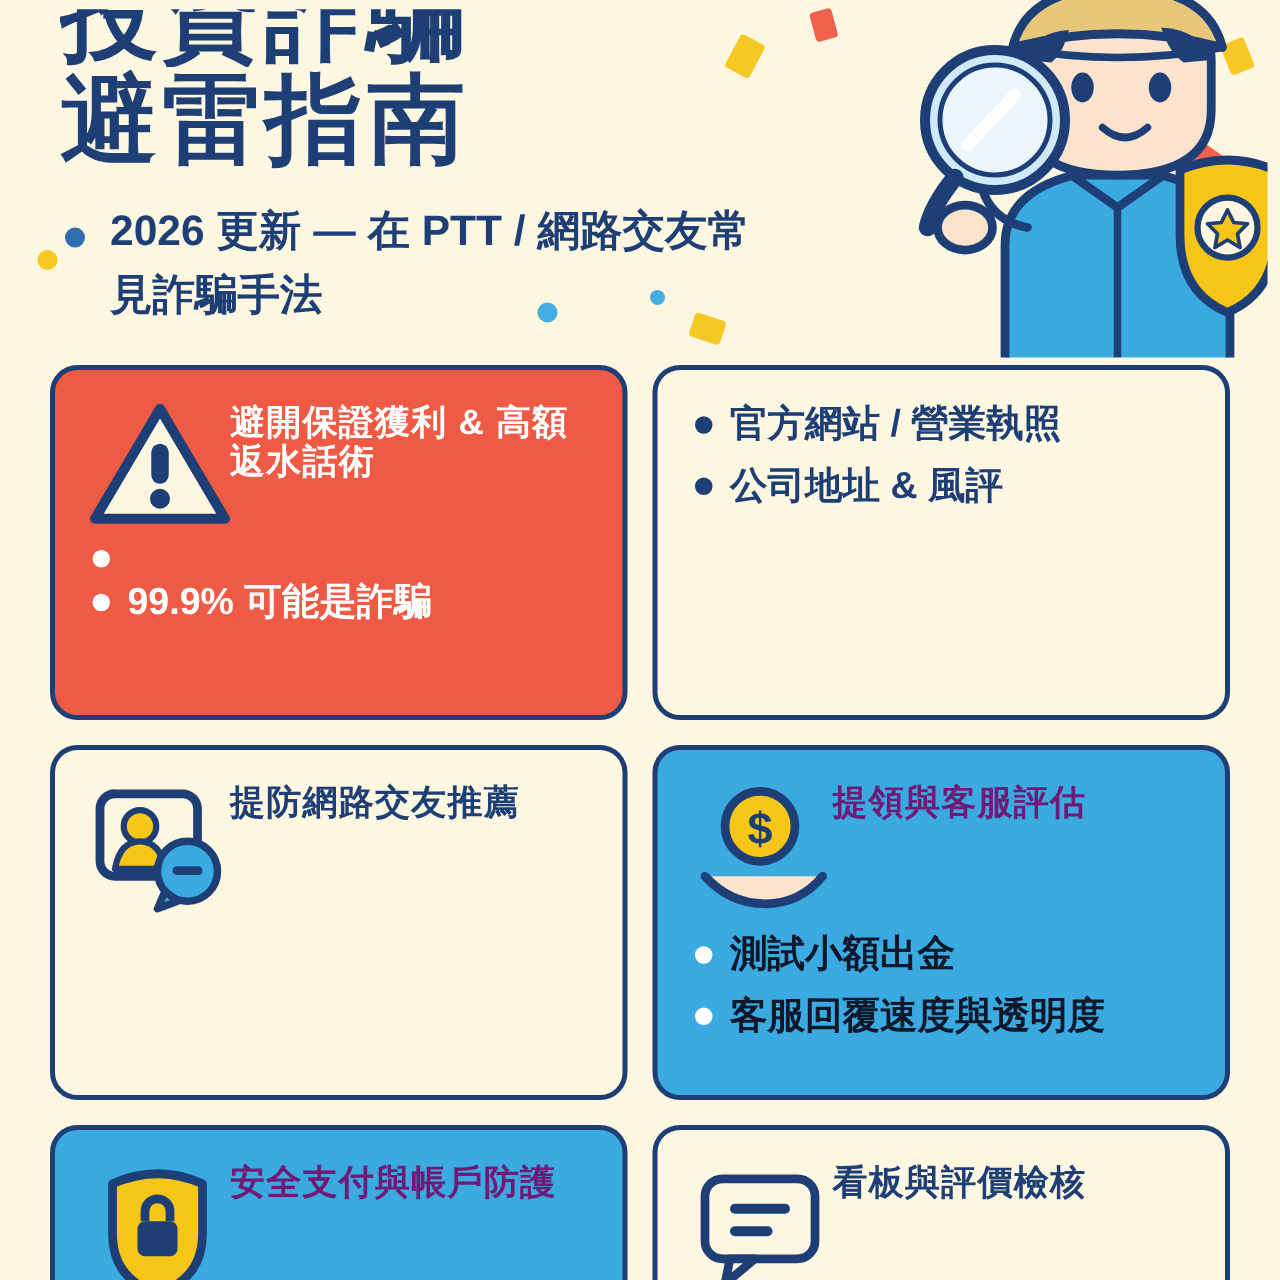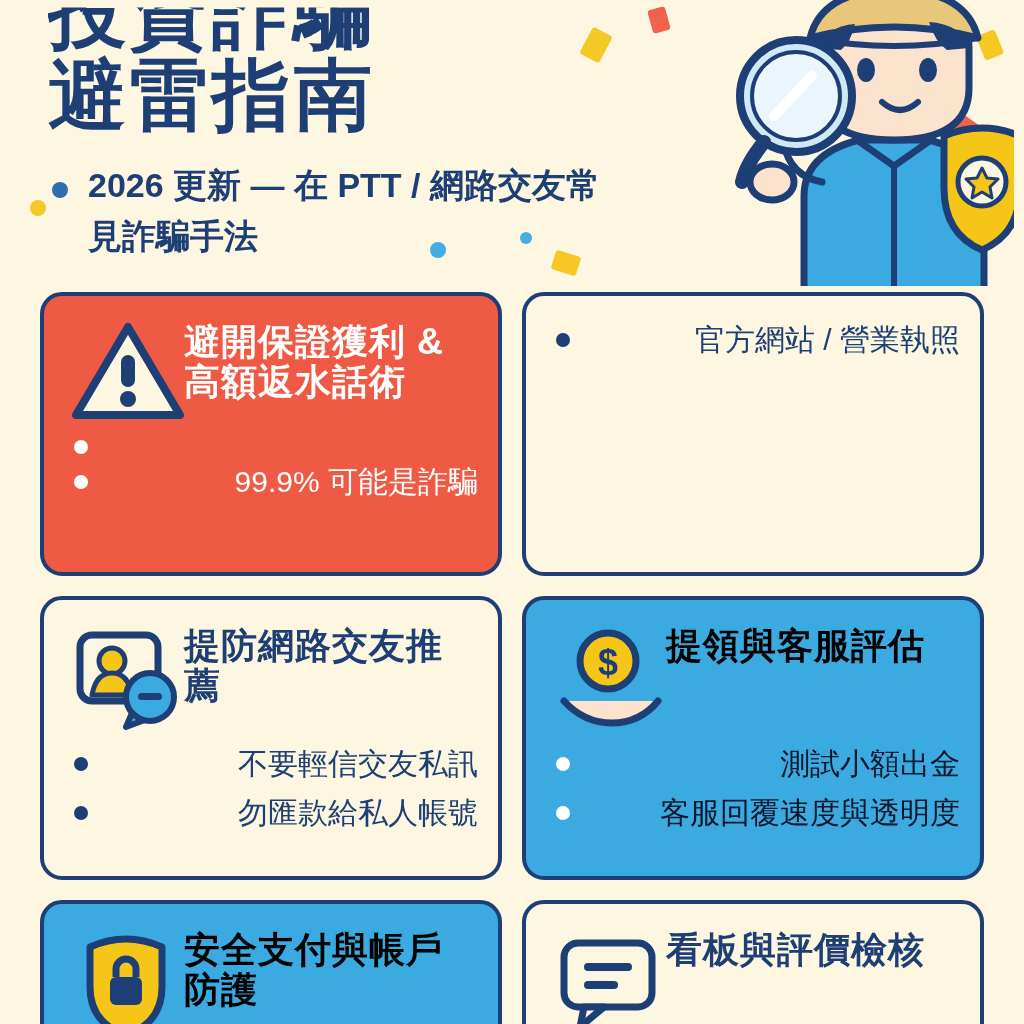--- a/index.html
+++ b/index.html
@@ -108,46 +108,45 @@
   .card-icon {
     flex: 0 0 auto;
     width: 128px;
     height: 120px;
     display: flex;
     align-items: center;
     justify-content: center;
   }
   .card-title {
     flex: 1 1 auto;
-    font-size: 36px;
+    font-size: 28px;
     font-weight: bold;
     line-height: 1.12;
     letter-spacing: 1px;
     padding-top: 10px;
     margin-left: -14px;
   }
   .card.cream .card-title { color: #1d3f76; }
   .card.red   .card-title { color: #ffffff; }
-  .card.blue  .card-title { color: #000000; }
+  .card.blue  .card-title { color: #701a75; }
 
   .bullets {
     margin: 8px 0 0 10px;
     padding: 0;
     list-style: none;
   }
   .bullets li {
     display: flex;
     align-items: center;
     gap: 14px;
     font-size: 30px;
-    font-weight: normal;
+    font-weight: bold;
     line-height: 1.35;
     margin-bottom: 8px;
     white-space: nowrap;
-    justify-content: space-between;
   }
   .card.cream .bullets li { color: #1d3f76; }
   .card.red   .bullets li { color: #ffffff; }
   .card.blue  .bullets li { color: #0f172a; }
 
   .bullet-dot {
     flex: 0 0 auto;
     width: 14px;
     height: 14px;
     border-radius: 50%;
@@ -240,47 +239,41 @@
       </li>
     </ul>
   </div>
 
   <div class="card cream">
     <ul class="bullets">
       <li>
         <span class="bullet-dot"></span>
         <span>官方網站 / 營業執照</span>
       </li>
+      <li>
+        <span class="bullet-dot"></span>
+        <span>公司地址 &amp; 風評</span>
+      </li>
     </ul>
   </div>
 
   <div class="card cream">
     <div class="card-head">
       <div class="card-icon">
         <svg viewBox="0 0 120 110" width="120" height="110">
           <rect x="12" y="14" width="78" height="66" rx="12" fill="#fdf6e0" stroke="#1d3f76" stroke-width="7"></rect>
           <circle cx="44" cy="40" r="13" fill="#f5c518" stroke="#1d3f76" stroke-width="5"></circle>
           <path d="M24 74 q4 -22 20 -22 q16 0 20 22 z" fill="#f5c518" stroke="#1d3f76" stroke-width="5" stroke-linejoin="round"></path>
           <circle cx="82" cy="76" r="24" fill="#3aaae1" stroke="#1d3f76" stroke-width="6"></circle>
           <path d="M64 92 l-6 14 16 -6 z" fill="#3aaae1" stroke="#1d3f76" stroke-width="6" stroke-linejoin="round"></path>
           <rect x="70" y="72" width="24" height="7" rx="3.5" fill="#1d3f76"></rect>
         </svg>
       </div>
       <div class="card-title">提防網路交友推薦</div>
     </div>
-    <ul class="bullets">
-      <li>
-        <span class="bullet-dot"></span>
-        <span>不要輕信交友私訊</span>
-      </li>
-      <li>
-        <span class="bullet-dot"></span>
-        <span>勿匯款給私人帳號</span>
-      </li>
-    </ul>
   </div>
 
   <div class="card blue">
     <div class="card-head">
       <div class="card-icon">
         <svg viewBox="0 0 120 110" width="120" height="110">
           <circle cx="58" cy="40" r="28" fill="#f5c518" stroke="#1d3f76" stroke-width="7"></circle>
           <text x="58" y="54" font-size="36" font-weight="bold" fill="#1d3f76" text-anchor="middle" font-family="Liberation Sans, sans-serif">$</text>
           <path d="M14 80 q20 22 48 22 q28 0 46 -22" fill="#fbe3cd" stroke="#1d3f76" stroke-width="7" stroke-linejoin="round" stroke-linecap="round"></path>
         </svg>

